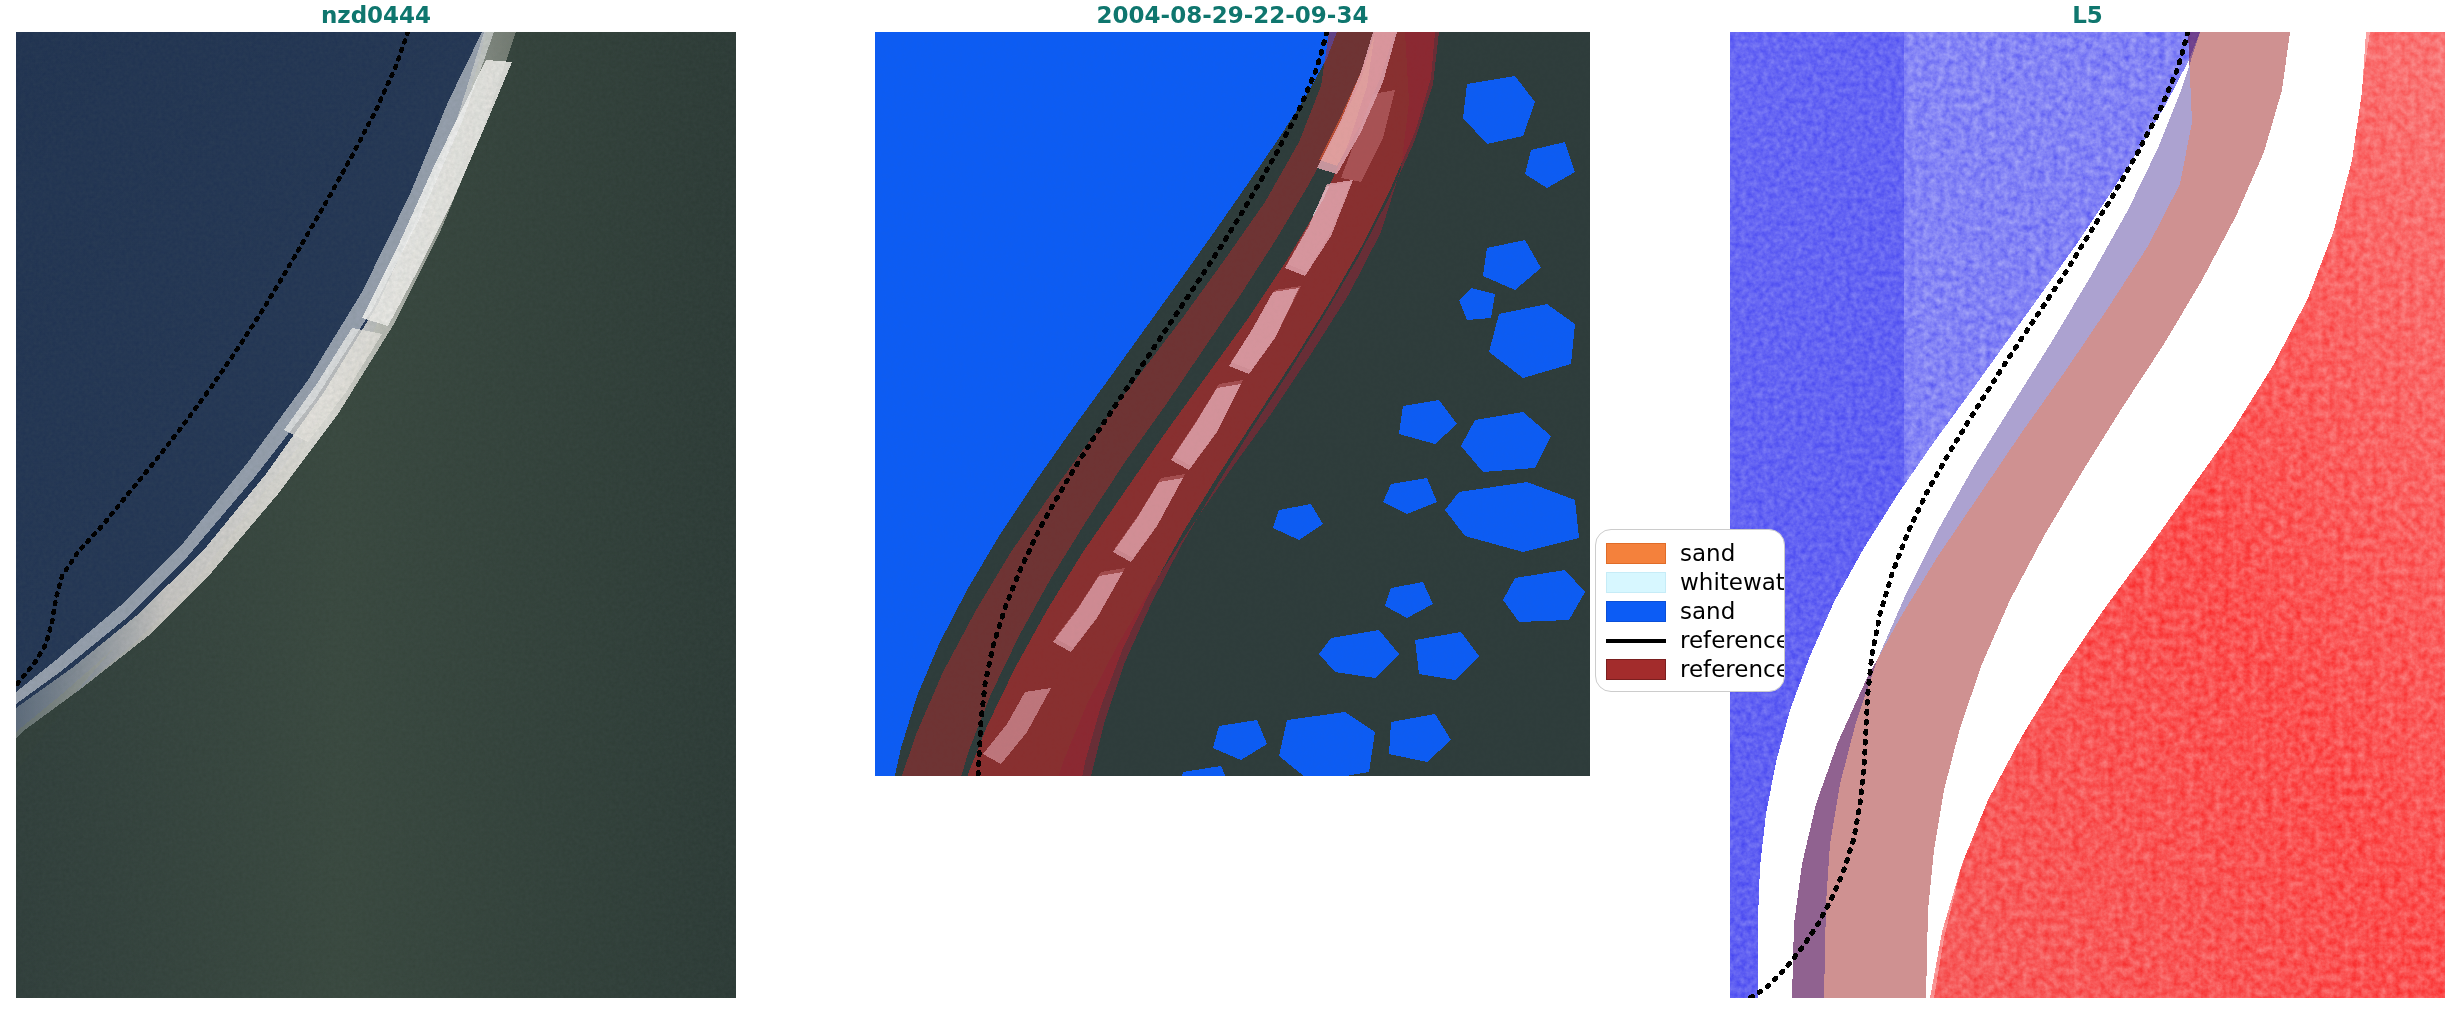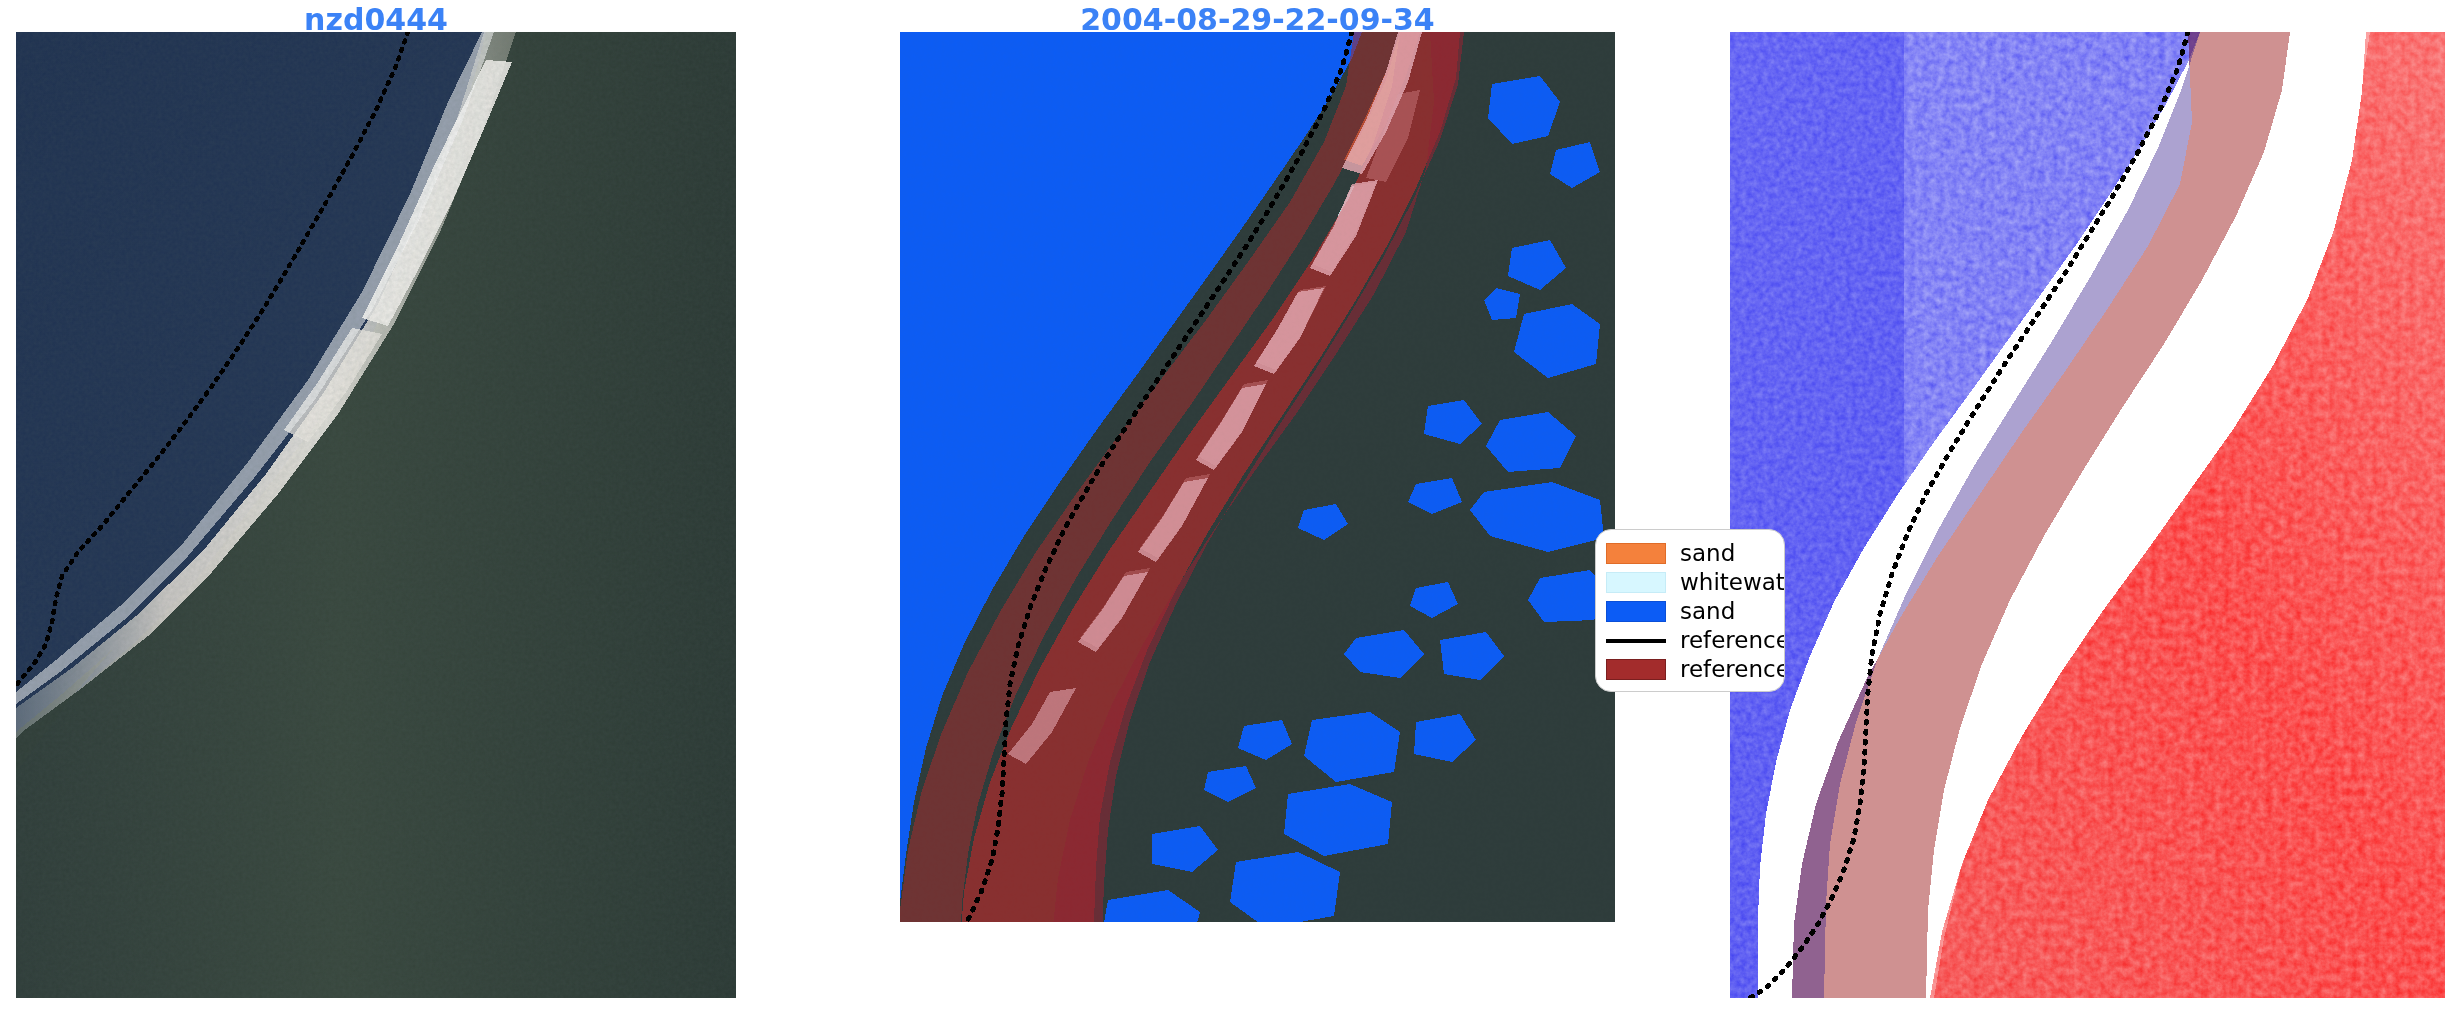--- a/index.html
+++ b/index.html
@@ -23,23 +23,23 @@
   }
   .panel {
     position: absolute;
   }
   .panel-title {
     position: absolute;
     width: 100%;
     text-align: center;
     top: -30px;
     left: 0;
-    font-size: 30px;
+    font-size: 23px;
     font-weight: bold;
-    color: #3b82f6;
+    color: #0f766e;
     font-family: "DejaVu Sans", sans-serif;
     letter-spacing: 0px;
     white-space: nowrap;
   }
   .panel-img {
     position: absolute;
     left: 0; top: 0;
     width: 100%;
     height: 100%;
     overflow: hidden;
@@ -166,21 +166,21 @@
 
           <path d="M 392,0 L 380,34 L 360,78 L 338,120 L 316,160 L 294,198 L 272,236
                    L 248,276 L 222,316 L 196,354 L 168,392 L 140,428 L 112,462
                    L 86,494 L 62,520 L 46,544 L 40,566 L 36,590 L 30,612 L 18,632
                    L 4,648 L 0,654" fill="none" stroke="#000000" stroke-width="4.5" stroke-dasharray="2 7" stroke-linecap="round"></path>
         </g>
       </svg>
     </div>
   </div>
 
-  <div class="panel" style="left:900px; top:32px; width:715px; height:890px;">
+  <div class="panel" style="left:875px; top:32px; width:715px; height:744px;">
     <div class="panel-title">2004-08-29-22-09-34</div>
     <div class="panel-img">
       <svg width="715" height="966" viewBox="0 0 715 966" preserveAspectRatio="none" shape-rendering="crispEdges">
         <defs>
           <filter id="px2" x="0" y="0" width="100%" height="100%">
             <feTurbulence type="fractalNoise" baseFrequency="0.26" numOctaves="3" seed="4" result="n"></feTurbulence>
             <feColorMatrix in="n" type="matrix" values="0 0 0 0 0.10
                       0 0 0 0 0.14
                       0 0 0 0 0.12
                       0 0 0 0.18 0"></feColorMatrix>
@@ -271,20 +271,21 @@
                    L 300,284 L 272,326 L 244,368 L 216,410 L 190,452 L 166,494
                    L 146,536 L 130,576 L 118,614 L 110,652 L 106,690 L 104,726
                    L 102,762 L 98,796 L 92,828 L 82,858 L 70,884 L 56,908
                    L 40,930 L 24,948 L 8,962 L 0,966" fill="none" stroke="#000000" stroke-width="5" stroke-dasharray="2 8" stroke-linecap="round"></path>
         </g>
       </svg>
     </div>
   </div>
 
   <div class="panel" style="left:1730px; top:32px; width:715px; height:966px;">
+    <div class="panel-title">L5</div>
     <div class="panel-img">
       <svg width="715" height="966" viewBox="0 0 715 966" preserveAspectRatio="none" shape-rendering="crispEdges">
         <defs>
           <filter id="px3" x="-5%" y="-5%" width="110%" height="110%">
             <feTurbulence type="fractalNoise" baseFrequency="0.18" numOctaves="3" seed="11" result="n"></feTurbulence>
             <feColorMatrix in="n" type="matrix" values="0 0 0 0 1
                       0 0 0 0 1
                       0 0 0 0 1
                       0 0 0 0.75 0"></feColorMatrix>
           </filter>

